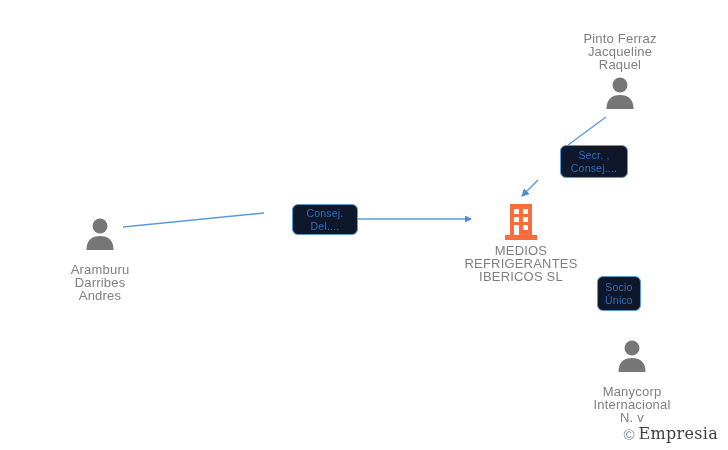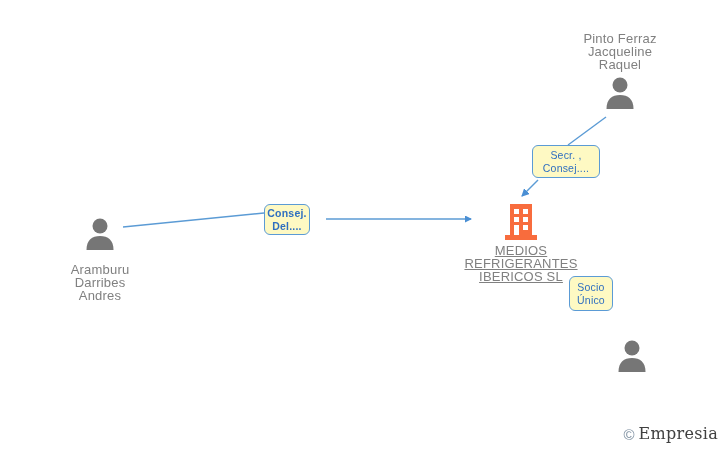--- a/index.html
+++ b/index.html
@@ -41,39 +41,40 @@
   }
   .node .caption {
     display: block;
     font-size: 13px;
     line-height: 13px;
     color: #808080;
     letter-spacing: 0.2px;
     white-space: pre-line;
   }
   .node.person .caption { margin-top: 13px; }
-  .node.company .caption { margin-top: 3px; text-decoration: underline; }
+  .node.company .caption { margin-top: 3px; }
   .node.caption-above .caption { margin: 0 0 4px 0; }
 
   
   .relbox {
     position: absolute;
     box-sizing: border-box;
     border: 1px solid #5b9bd5;
     border-radius: 6px;
-    background: #fef9c3;
+    background: #0f172a;
     color: #2f6fc0;
     font-size: 10.5px;
     line-height: 13px;
     text-align: center;
     display: flex;
     align-items: center;
     justify-content: center;
     white-space: pre-line;
     letter-spacing: 0.2px;
+    margin-left: 28px;
   }
 
   
   #watermark {
     position: absolute;
     right: 10px;
     bottom: 8px;
     display: flex;
     align-items: center;
     gap: 4px;
@@ -157,23 +158,26 @@
     </span>
   </div>
 
   <div class="node person" style="left:632px; top:338px;">
     <span class="glyph">
       <svg width="34" height="34" viewBox="0 0 34 34">
         <circle cx="17" cy="10" r="7.5" fill="#767676"></circle>
         <path d="M3.5,34 C3.5,24 9,20 17,20 C25,20 30.5,24 30.5,34 Z" fill="#767676"></path>
       </svg>
     </span>
+    <span class="caption">Manycorp
+Internacional
+N. v</span>
   </div>
 
-  <div class="relbox" style="left:264px; top:204px; width:46px; height:31px;font-weight:bold;">Consej.
+  <div class="relbox" style="left:264px; top:204px; width:66px; height:31px;">Consej.
 Del....</div>
 
   <div class="relbox" style="left:532px; top:145px; width:68px; height:33px;">Secr. ,
 Consej....</div>
 
   <div class="relbox" style="left:569px; top:276px; width:44px; height:35px;">Socio
 Único</div>
 
   <div id="watermark">
     <span class="copy">©</span>

